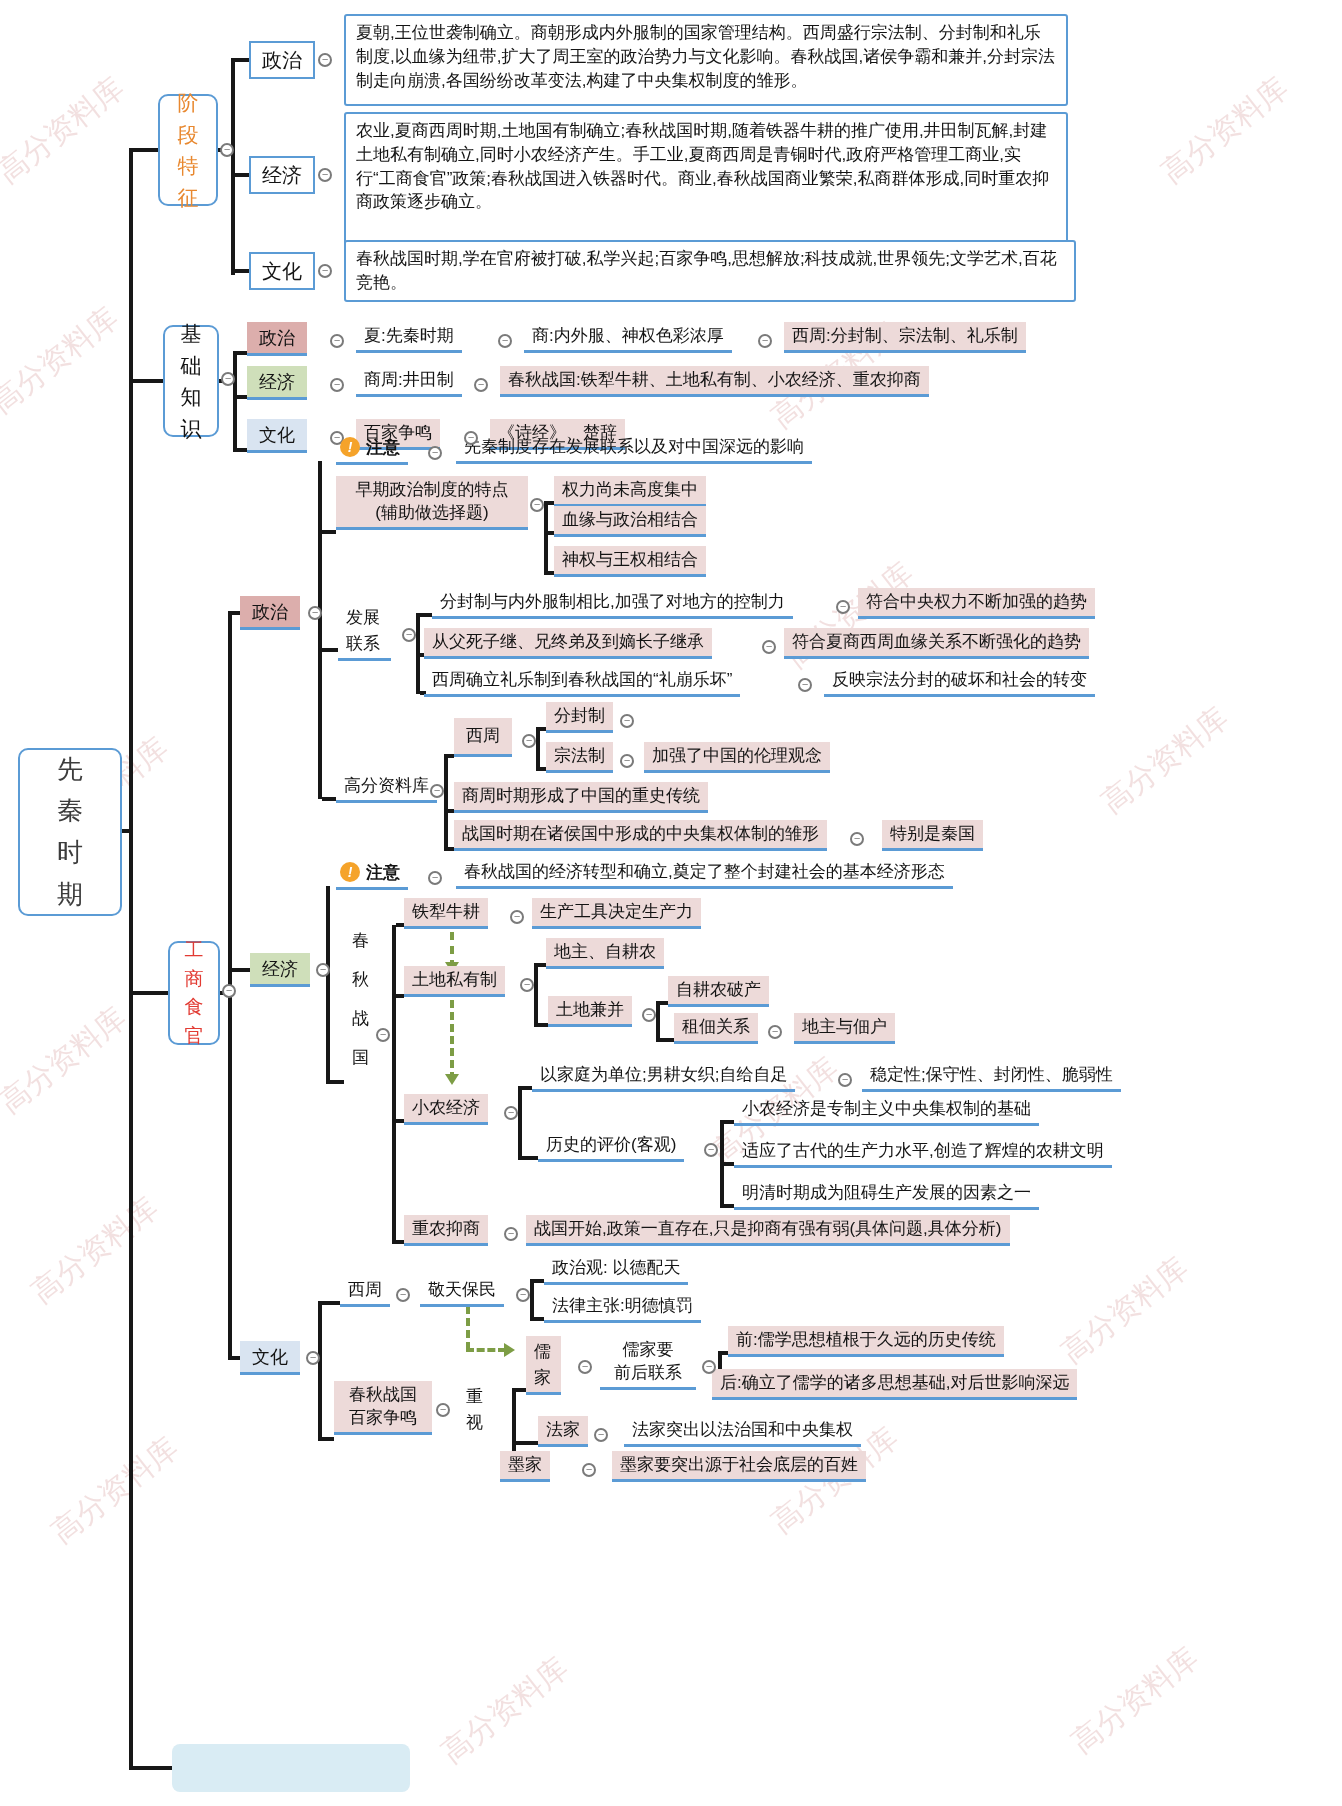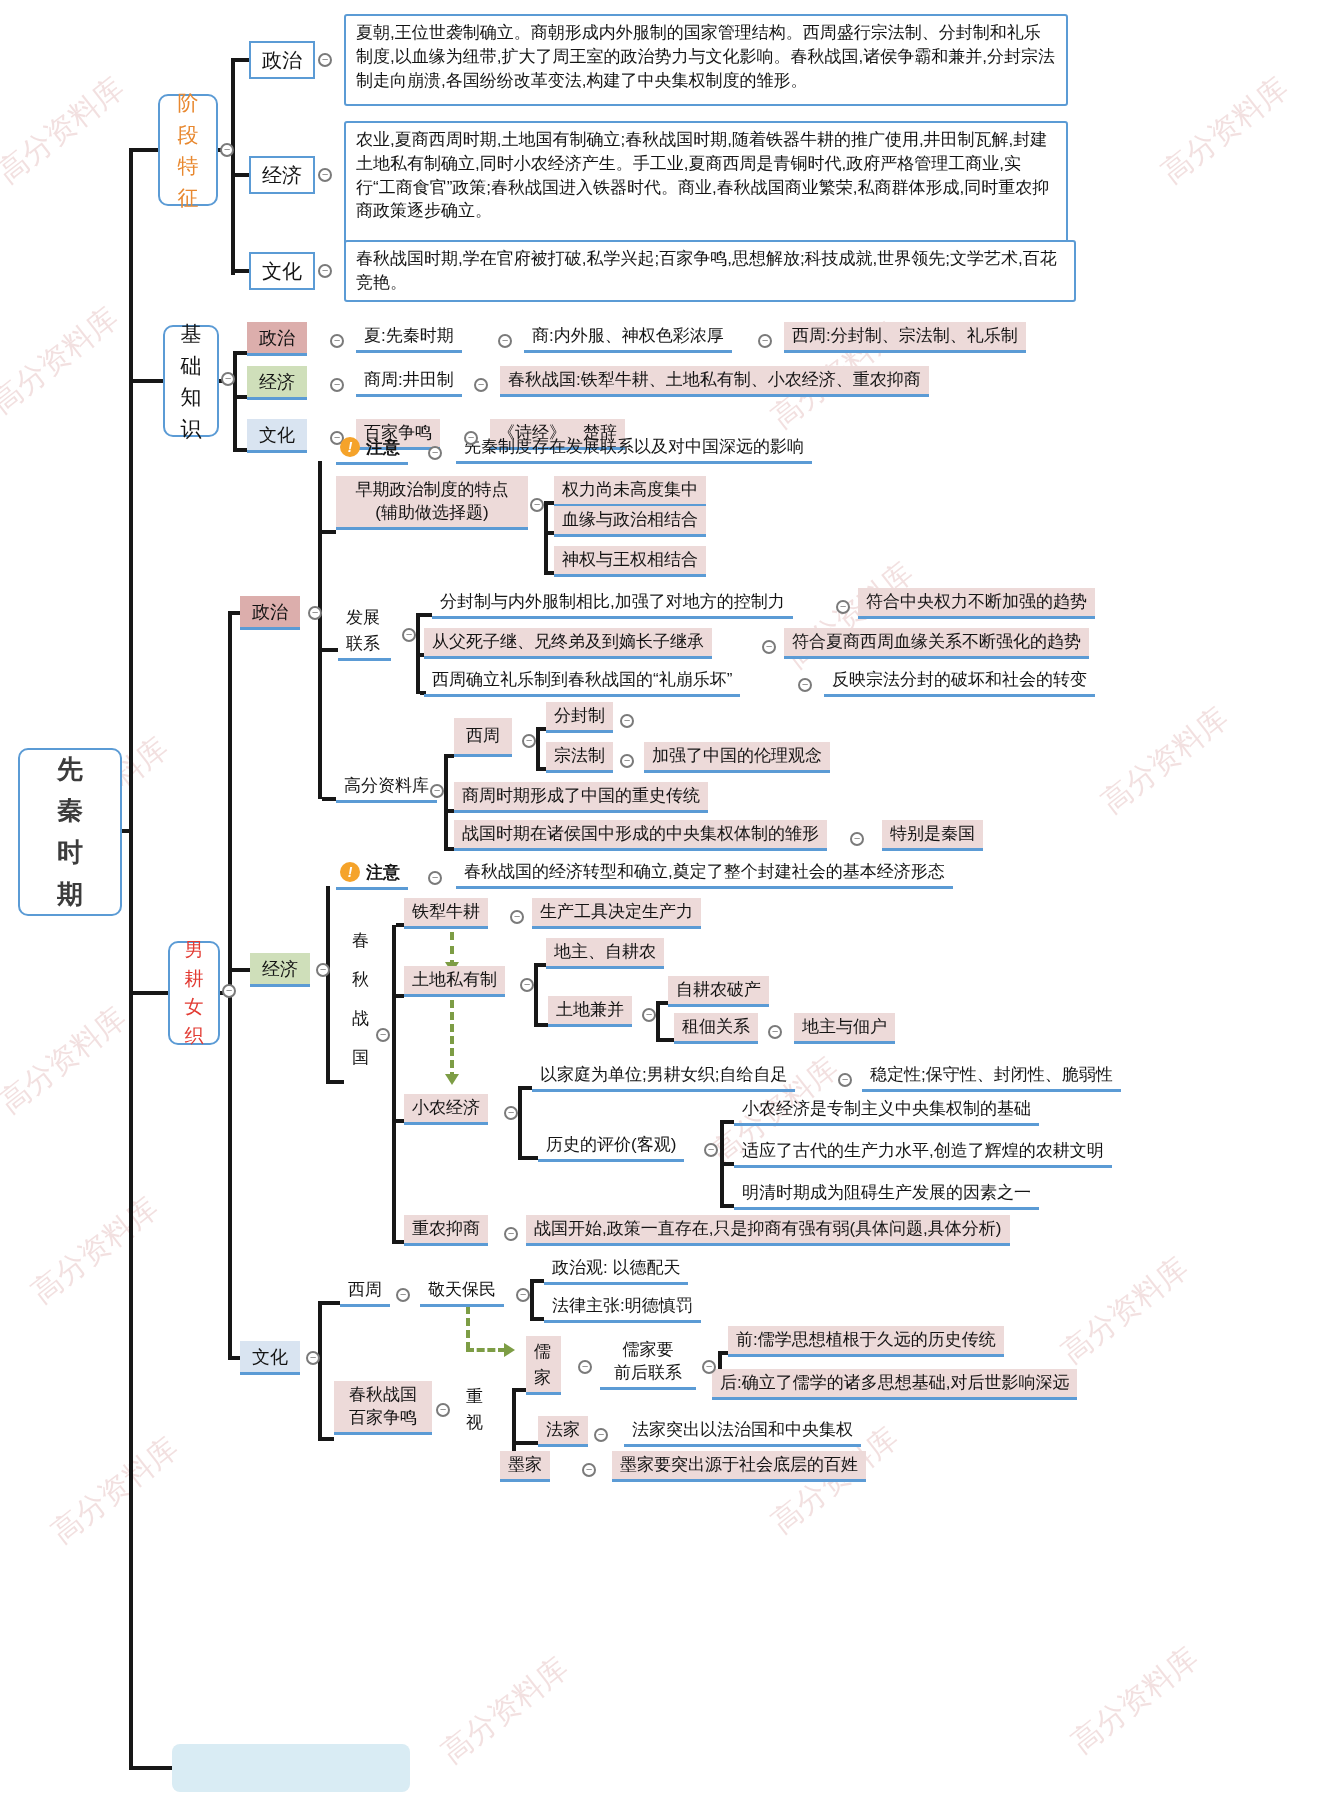--- a/index.html
+++ b/index.html
@@ -13,21 +13,21 @@
   .chip-e { background:#cfdfba; }
   .chip-c { background:#d9e4f1; }
   .chip { font-size:18px; padding:4px 12px 3px; }
   .two { text-align:center; white-space:normal; }
   .two span { display:block; }
   .vcol { width:1.12em; word-break:break-all; white-space:normal; line-height:1.5; }
   .vtall { line-height:2.3; }
   .vbox { position:absolute; border:2px solid #5b9bd5; border-radius:10px; background:#fff;
           display:flex; align-items:center; justify-content:center; text-align:center; z-index:2; }
   .vtext { width:1.15em; word-break:break-all; line-height:1.5; font-size:21px; }
-  .root .vtext { font-size:26px; font-weight:bold; color:#3c3c3c; line-height:1.6; }
+  .root .vtext { font-size:26px; font-weight:normal; color:#3c3c3c; line-height:1.6; }
   .sbox { position:absolute; border:2px solid #5b9bd5; background:#fff; font-size:20px;
           display:flex; align-items:center; justify-content:center; z-index:2; }
   .para { position:absolute; border:2px solid #5b9bd5; border-radius:3px; background:#fff;
           font-size:17px; line-height:1.4; padding:5px 10px; white-space:normal; z-index:2; }
   .ln  { position:absolute; background:#171717; z-index:1; }
   .cir { position:absolute; width:14px; height:14px; border:2px solid #7a7a7a; border-radius:50%;
          background:#fff; z-index:3; }
   .cir::after { content:"−"; position:absolute; top:50%; left:50%; transform:translate(-50%,-54%);
                 font-size:11px; color:#7a7a7a; line-height:1; }
   .notice { position:absolute; width:20px; height:20px; border-radius:50%; background:#f5a32a; z-index:4; }
@@ -89,21 +89,21 @@
   <div class="sbox" style="left:249px;top:41px;width:66px;height:38px">
       <span>政治</span>
     </div>
   <i class="cir" style="left:318px;top:53px"></i>
   <div class="para" style="left:344px;top:14px;width:724px;height:92px">夏朝,王位世袭制确立。商朝形成内外服制的国家管理结构。西周盛行宗法制、分封制和礼乐制度,以血缘为纽带,扩大了周王室的政治势力与文化影响。春秋战国,诸侯争霸和兼并,分封宗法制走向崩溃,各国纷纷改革变法,构建了中央集权制度的雏形。</div>
 
   <div class="sbox" style="left:249px;top:156px;width:66px;height:38px">
       <span>经济</span>
     </div>
   <i class="cir" style="left:318px;top:168px"></i>
-  <div class="para" style="left:344px;top:121px;width:724px;height:158px">农业,夏商西周时期,土地国有制确立;春秋战国时期,随着铁器牛耕的推广使用,井田制瓦解,封建土地私有制确立,同时小农经济产生。手工业,夏商西周是青铜时代,政府严格管理工商业,实行“工商食官”政策;春秋战国进入铁器时代。商业,春秋战国商业繁荣,私商群体形成,同时重农抑商政策逐步确立。</div>
+  <div class="para" style="left:344px;top:112px;width:724px;height:158px">农业,夏商西周时期,土地国有制确立;春秋战国时期,随着铁器牛耕的推广使用,井田制瓦解,封建土地私有制确立,同时小农经济产生。手工业,夏商西周是青铜时代,政府严格管理工商业,实行“工商食官”政策;春秋战国进入铁器时代。商业,春秋战国商业繁荣,私商群体形成,同时重农抑商政策逐步确立。</div>
 
   <div class="sbox" style="left:249px;top:252px;width:66px;height:38px">
       <span>文化</span>
     </div>
   <i class="cir" style="left:318px;top:264px"></i>
   <div class="para" style="left:344px;top:240px;width:732px;height:62px">春秋战国时期,学在官府被打破,私学兴起;百家争鸣,思想解放;科技成就,世界领先;文学艺术,百花竞艳。</div>
 
   <div class="vbox" style="left:163px;top:325px;width:56px;height:112px">
     <div class="vtext">基础知识</div>
   </div>
@@ -128,21 +128,21 @@
   <i class="cir" style="left:474px;top:378px"></i>
   <div class="n pk" style="left:500px;top:366px">春秋战国:铁犁牛耕、土地私有制、小农经济、重农抑商</div>
 
   <div class="n chip chip-c" style="left:247px;top:419px">文化</div>
   <i class="cir" style="left:330px;top:431px"></i>
   <div class="n pk" style="left:356px;top:419px">百家争鸣</div>
   <i class="cir" style="left:464px;top:431px"></i>
   <div class="n pk" style="left:490px;top:419px">《诗经》、楚辞</div>
 
   <div class="vbox" style="left:168px;top:941px;width:52px;height:104px">
-    <div class="vtext" style="color:#e23b33;font-size:19px">男耕女织</div>
+    <div class="vtext" style="color:#e23b33;font-size:19px">工商食官</div>
   </div>
   <i class="ln" style="left:220px;top:991px;width:8px;height:4px"></i>
   <i class="cir" style="left:222px;top:984px"></i>
   <i class="ln" style="left:228px;top:611px;width:4px;height:749px"></i>
   <i class="ln" style="left:232px;top:611px;width:8px;height:4px"></i>
   <i class="ln" style="left:232px;top:968px;width:18px;height:4px"></i>
   <i class="ln" style="left:232px;top:1356px;width:8px;height:4px"></i>
 
   <div class="n chip chip-p" style="left:240px;top:596px">政治</div>
   <i class="cir" style="left:308px;top:606px"></i>

